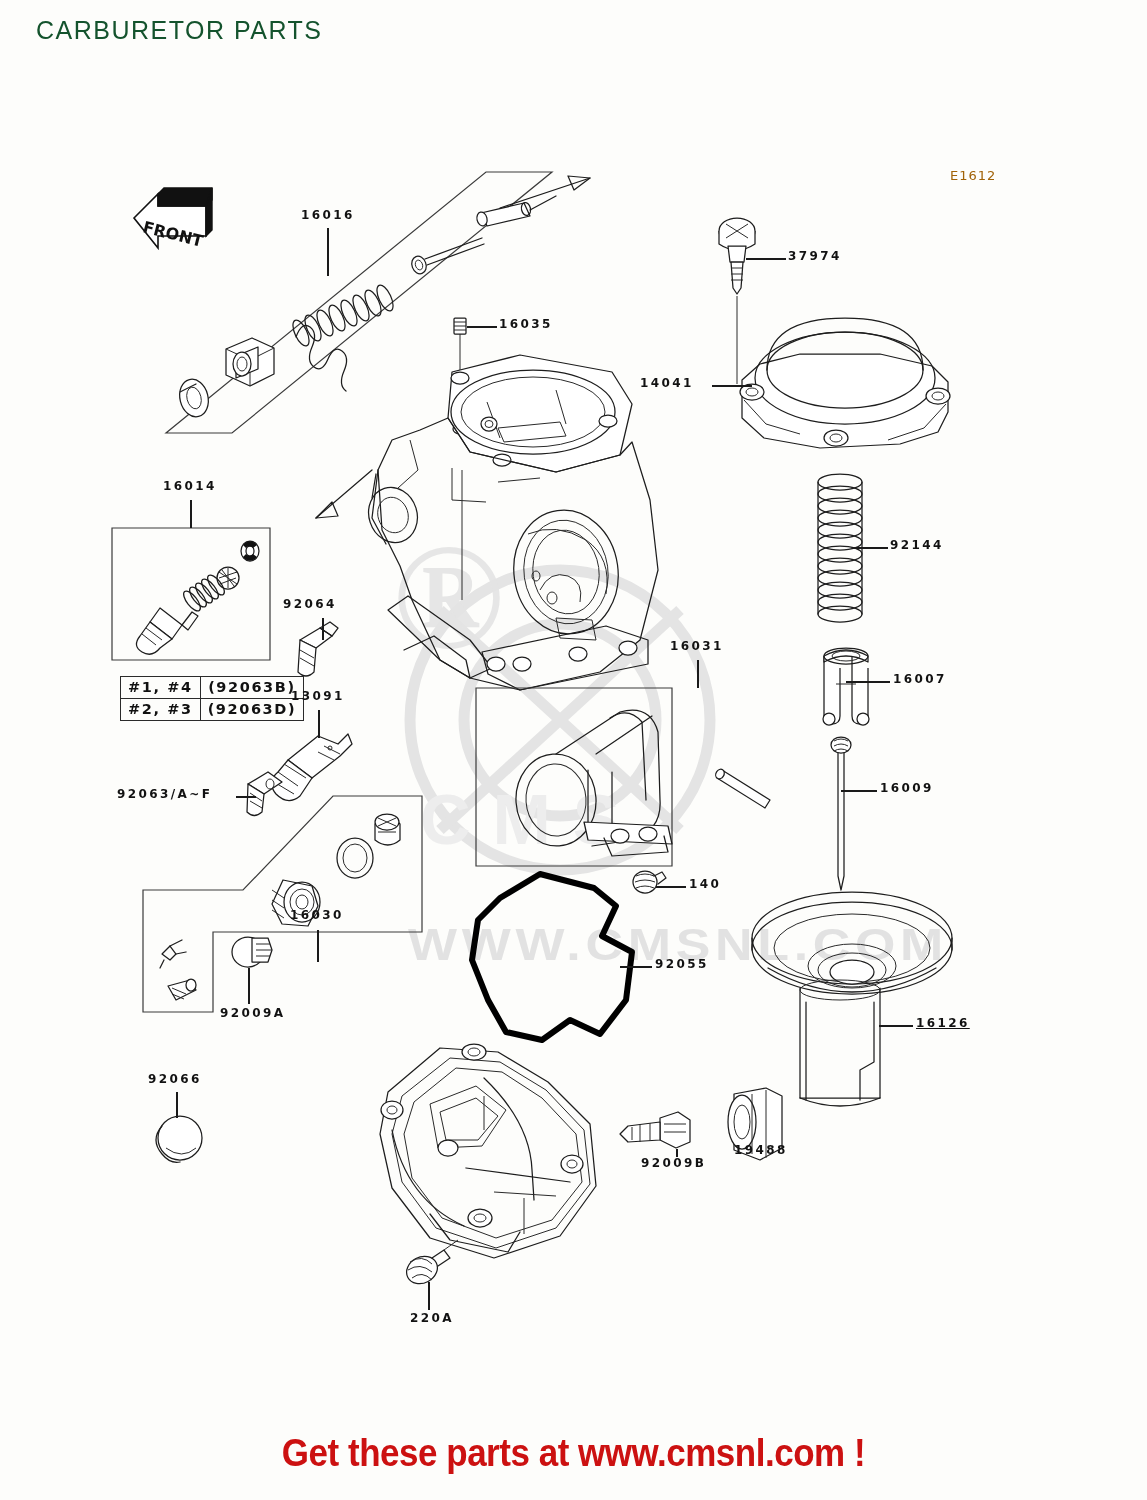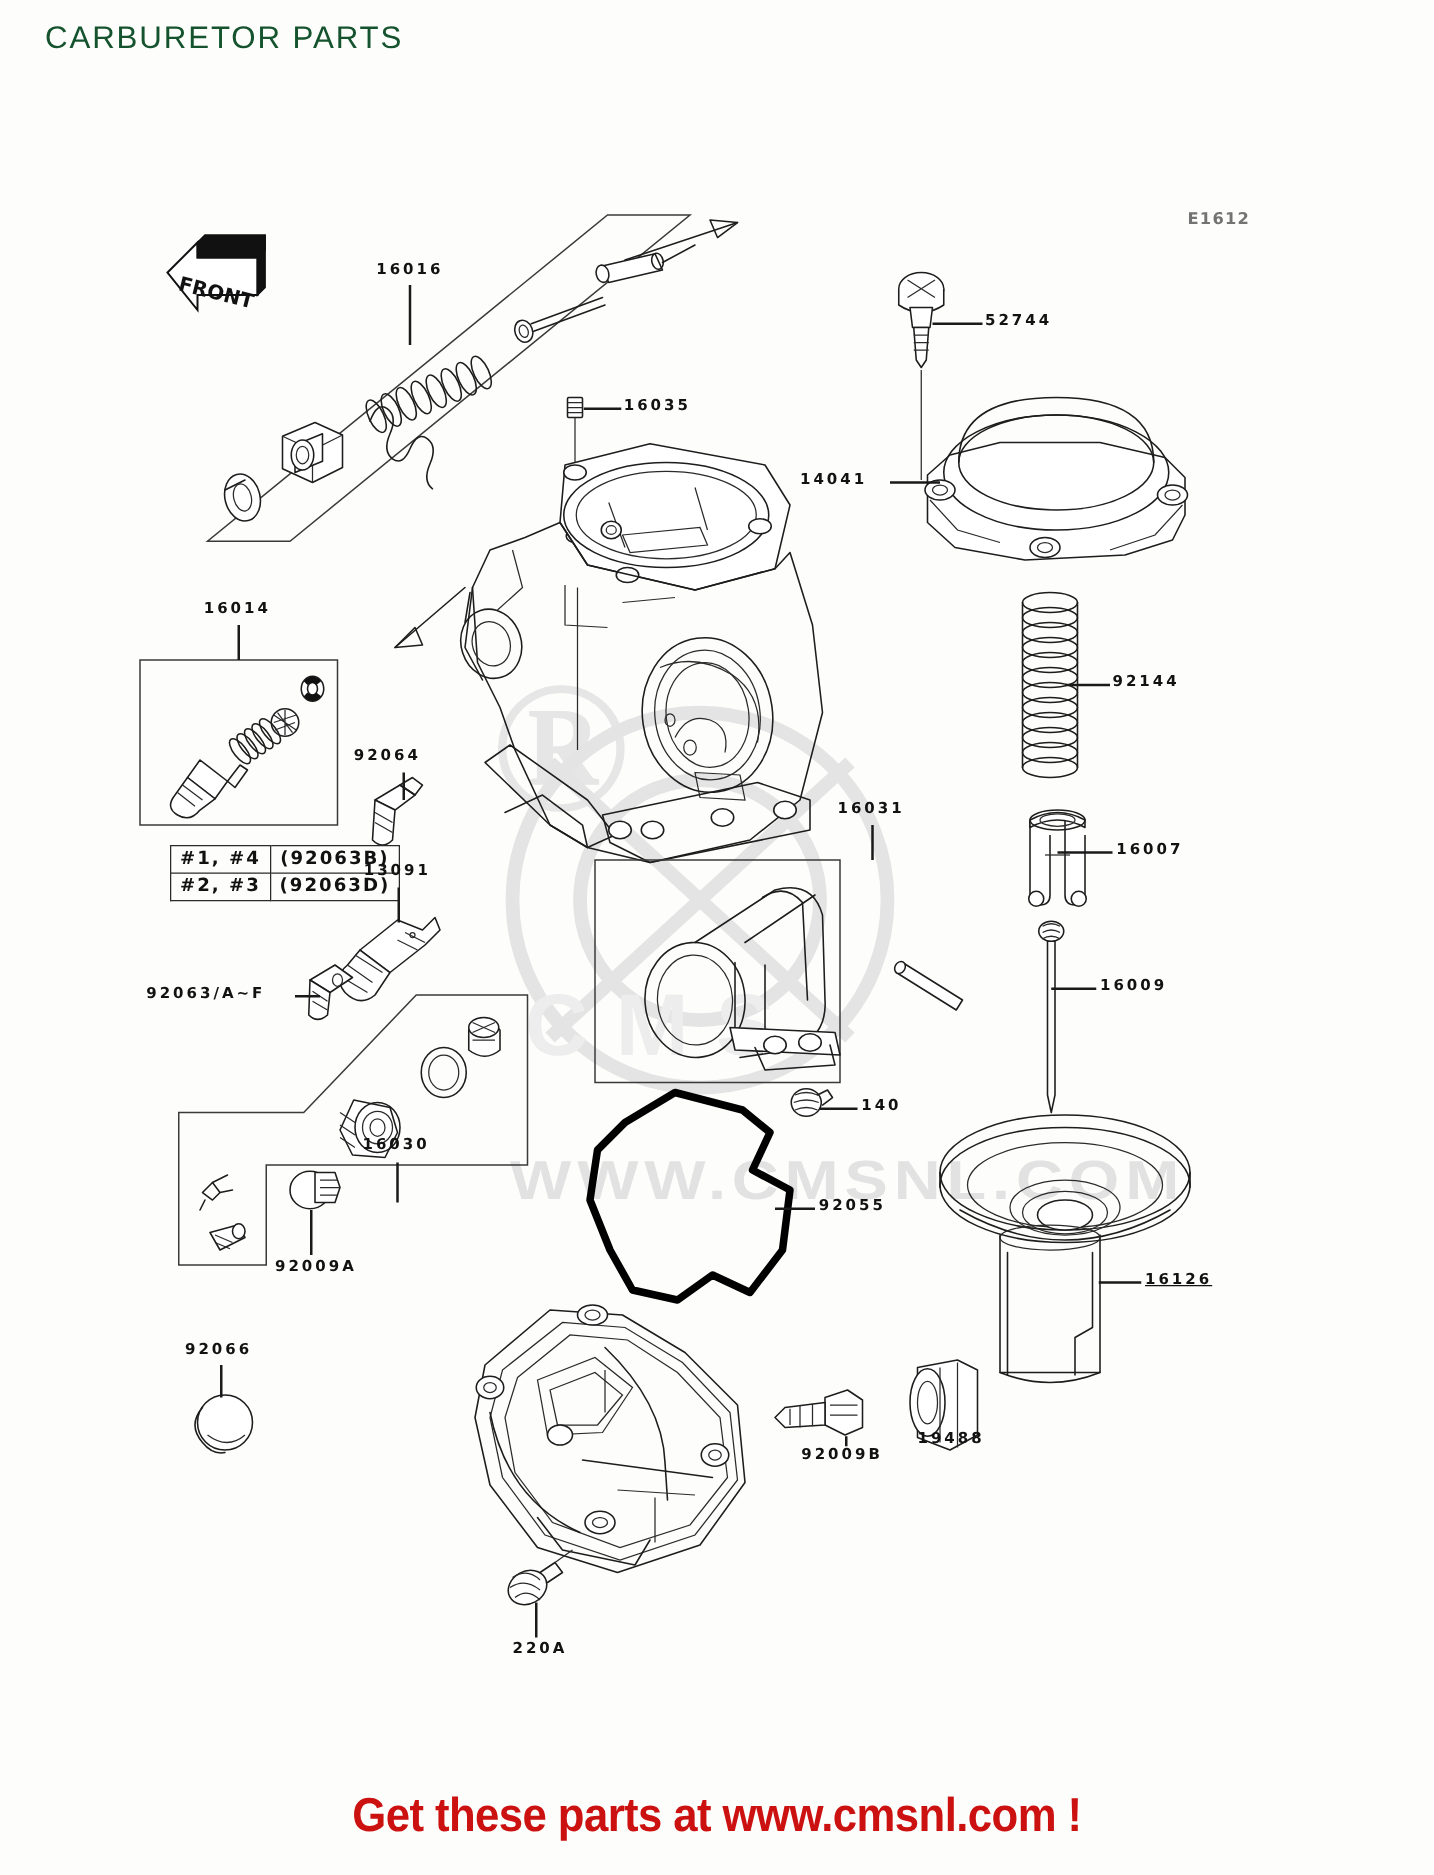--- a/index.html
+++ b/index.html
@@ -4,22 +4,22 @@
 <style>
   html,body{margin:0;padding:0;background:#fdfdfb;}
   body{width:1147px;height:1500px;position:relative;overflow:hidden;
        font-family:"DejaVu Sans","Liberation Sans",sans-serif;}
 
   #page{position:absolute;left:0;top:0;width:1147px;height:1500px;background:#fdfdfb;}
 
   .ttl{position:absolute;left:36px;top:16px;font-size:25px;letter-spacing:1.5px;
        color:#14532d;font-family:"Liberation Sans",sans-serif;font-weight:400;}
 
-  .ecode{position:absolute;left:950px;top:168px;font-size:13px;font-weight:bold;
-         letter-spacing:1px;color:#737373;font-family:"DejaVu Sans",sans-serif;}
+  .ecode{position:absolute;left:950px;top:168px;font-size:13px;font-weight:normal;
+         letter-spacing:1px;color:#a16207;font-family:"DejaVu Sans",sans-serif;}
 
   .foot{position:absolute;left:0;top:1432px;width:1147px;text-align:center;
         font-size:38px;font-weight:bold;color:#cc1111;letter-spacing:-0.5px;
         font-family:"Liberation Sans Narrow","Liberation Sans",sans-serif;
         transform:scaleX(0.92);transform-origin:center;}
 
   
   .lbl{position:absolute;font-size:12px;font-weight:bold;color:#121212;
        letter-spacing:2.4px;white-space:nowrap;
        font-family:"DejaVu Sans",sans-serif;}
@@ -31,21 +31,21 @@
 
   
   svg.layer{position:absolute;left:0;top:0;width:1147px;height:1500px;
             overflow:visible;pointer-events:none;}
   svg.layer *{vector-effect:non-scaling-stroke;}
 
   
   .frontbox{position:absolute;left:128px;top:186px;width:88px;height:70px;}
 
   
-  .ptable{position:absolute;left:136px;top:676px;border-collapse:collapse;
+  .ptable{position:absolute;left:120px;top:676px;border-collapse:collapse;
           font-family:"DejaVu Sans",sans-serif;border-radius:17px;}
   .ptable td{border:1.4px solid #2a2a2a;font-size:14.5px;font-weight:bold;
              letter-spacing:1.6px;padding:2px 7px 2px 7px;color:#111;
              height:17px;line-height:17px;white-space:nowrap;}
   .ptable td.c2{text-align:center;}
 
   
   .wm{position:absolute;color:#e2e2e2;font-weight:bold;
       font-family:"Liberation Sans",sans-serif;user-select:none;}
   .wmtxt{font-size:44px;letter-spacing:4px;}
@@ -460,21 +460,21 @@
     </tr>
   </tbody>
     </table>
 
   <div class="lbl" style="left:301px;top:208px;">16016</div>
   <div class="ln lnv" style="left:327px;top:228px;height:48px;"></div>
 
   <div class="lbl" style="left:499px;top:317px;">16035</div>
   <div class="ln lnh" style="left:467px;top:326px;width:30px;"></div>
 
-  <div class="lbl" style="left:788px;top:249px;">52744</div>
+  <div class="lbl" style="left:788px;top:249px;">37974</div>
   <div class="ln lnh" style="left:746px;top:258px;width:40px;"></div>
 
   <div class="lbl" style="left:640px;top:376px;">14041</div>
   <div class="ln lnh" style="left:712px;top:385px;width:40px;"></div>
 
   <div class="lbl" style="left:890px;top:538px;">92144</div>
   <div class="ln lnh" style="left:852px;top:547px;width:36px;"></div>
 
   <div class="lbl" style="left:163px;top:479px;">16014</div>
   <div class="ln lnv" style="left:190px;top:500px;height:28px;"></div>

